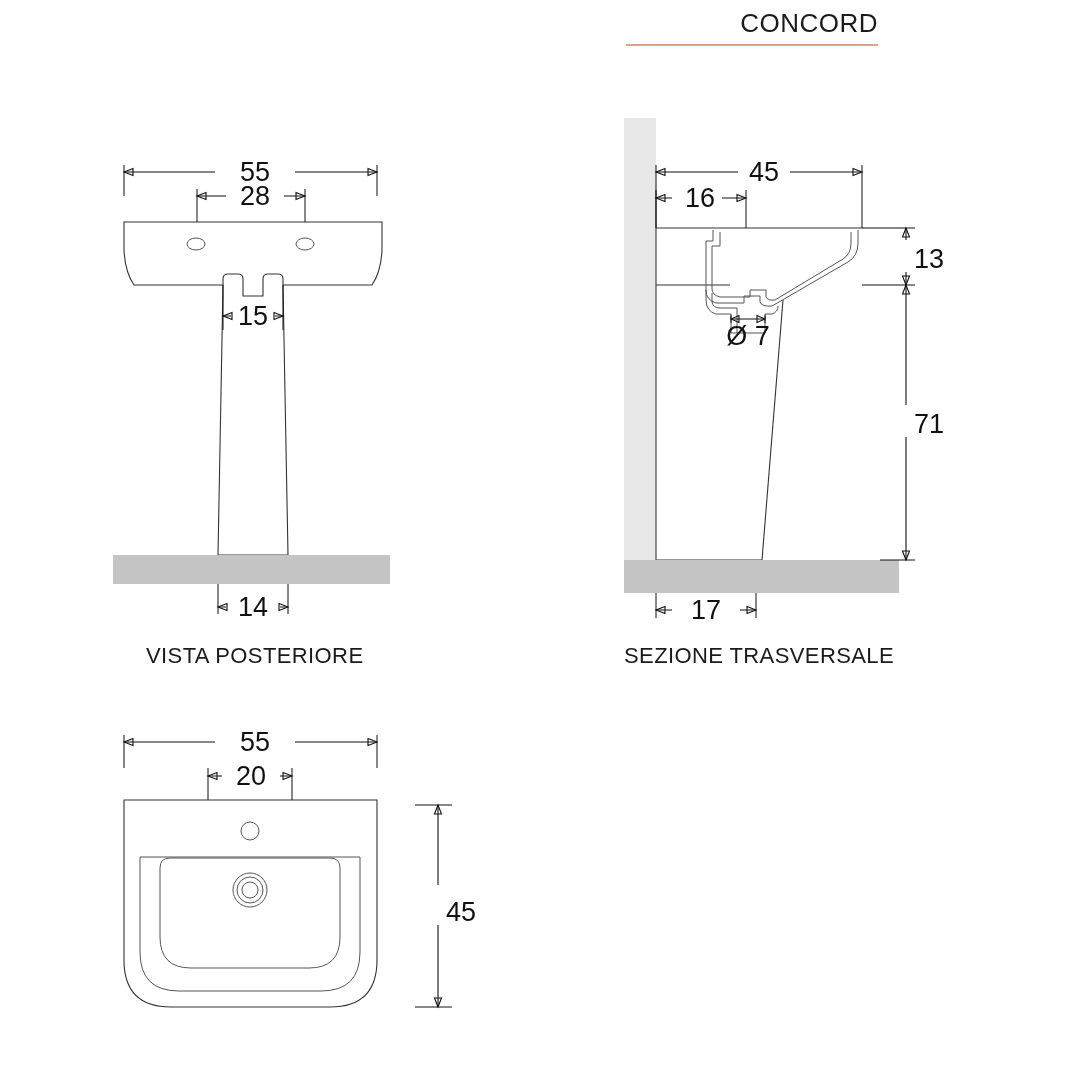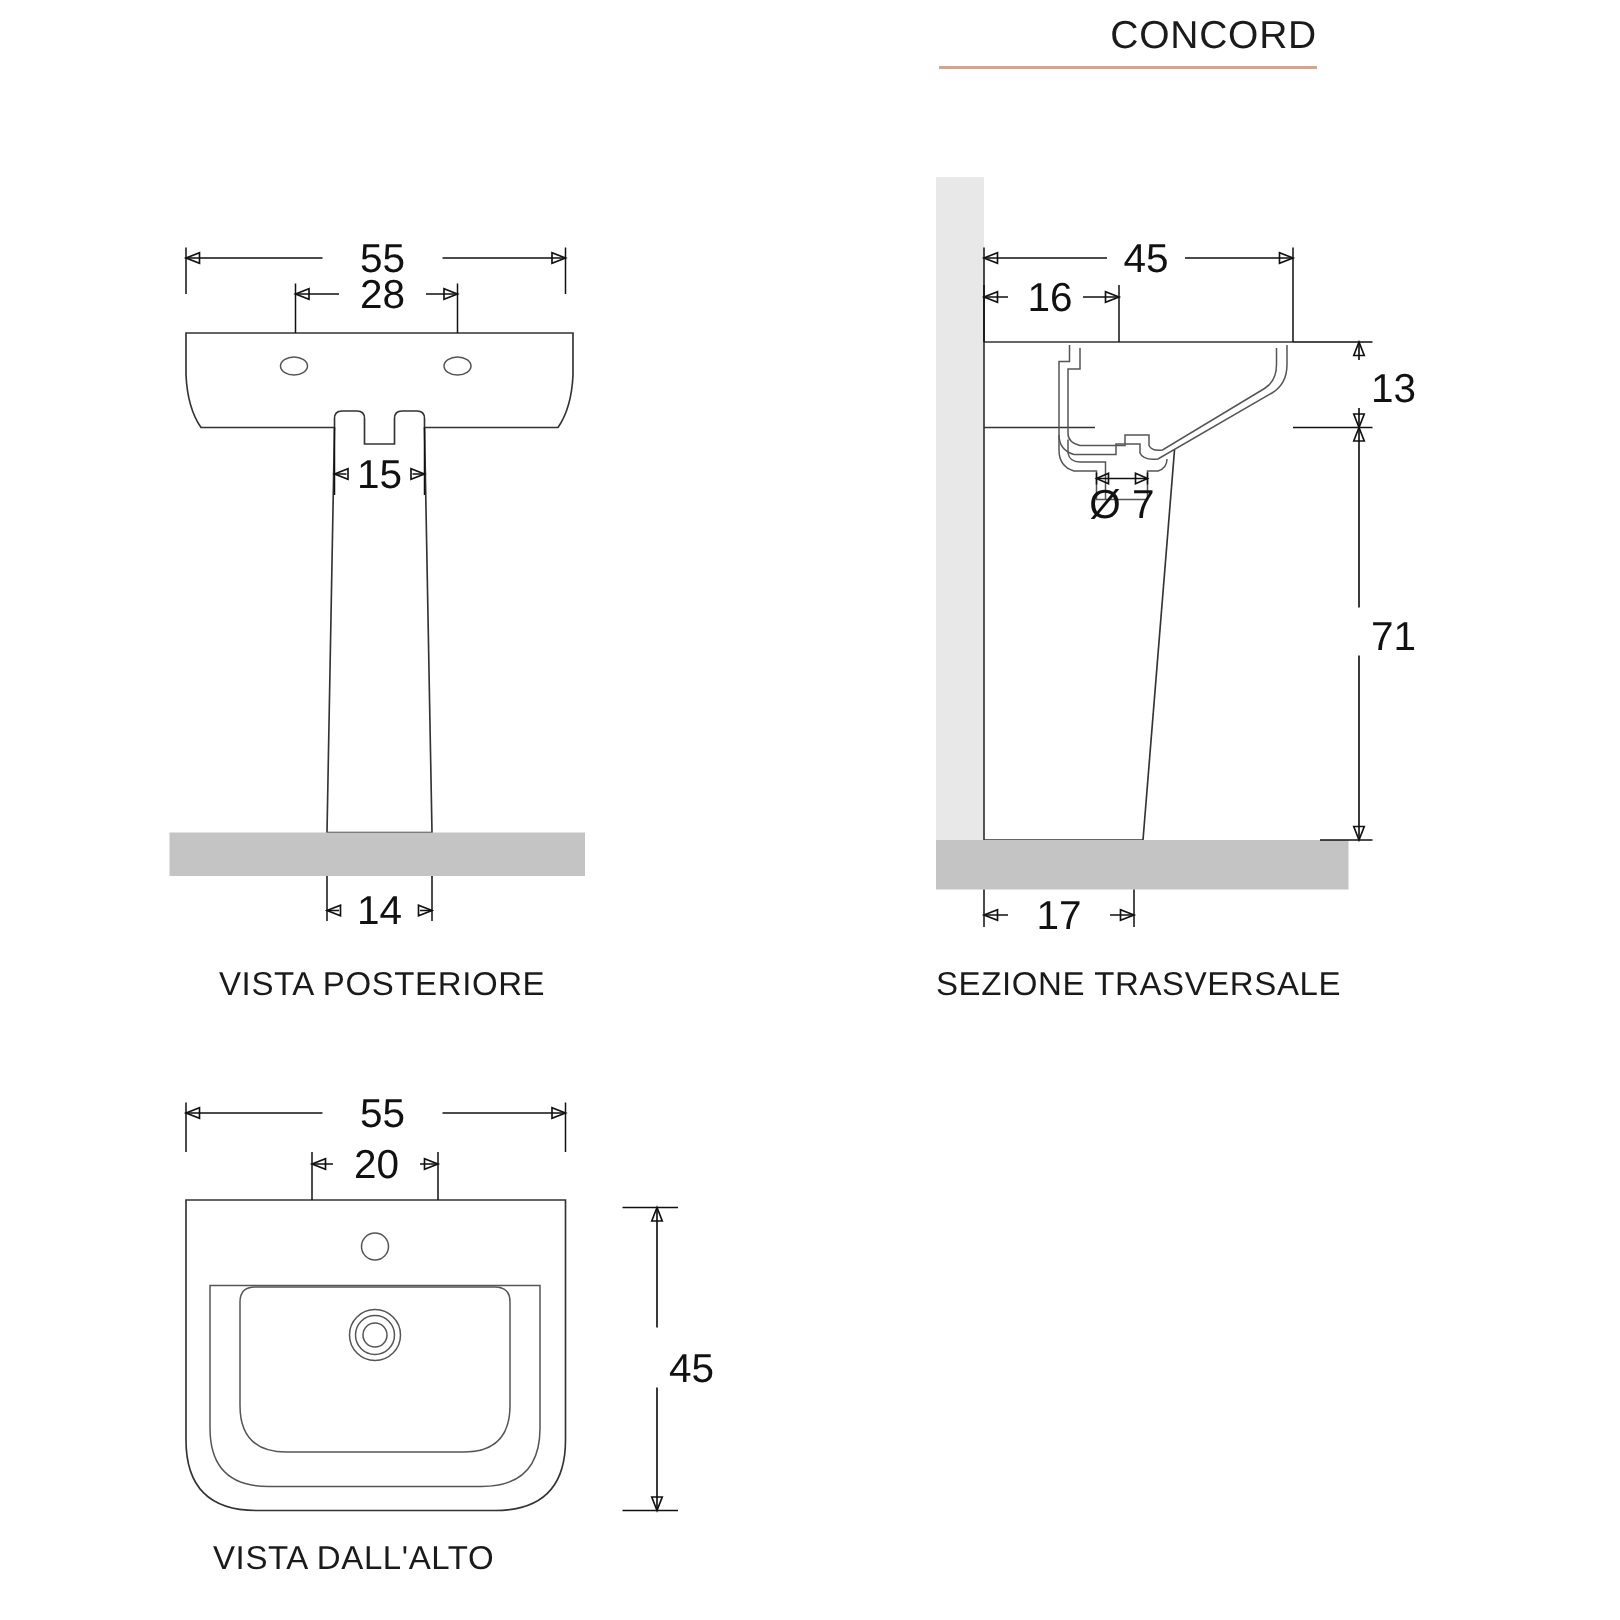--- a/index.html
+++ b/index.html
@@ -228,14 +228,13 @@
         <path class="extline" d="M415,805 L452,805 M415,1007 L452,1007"></path>
         <path class="dimline" d="M438,805 L438,885 M438,925 L438,1007"></path>
         <path class="dimline" d="M438,805 l-3.5,9 h7 z M438,1007 l-3.5,-9 h7 z"></path>
         <text class="dim-txt" x="446" y="921" text-anchor="start">45</text>
       </g>
     </g>
   </svg>
 
   <div class="view-label" id="label-section">SEZIONE TRASVERSALE</div>
   <div class="view-label" id="label-rear">VISTA POSTERIORE</div>
-  <div class="view-label" id="label-top">VISTA DALL'ALTO</div>
 </div>
 
 </body></html>

